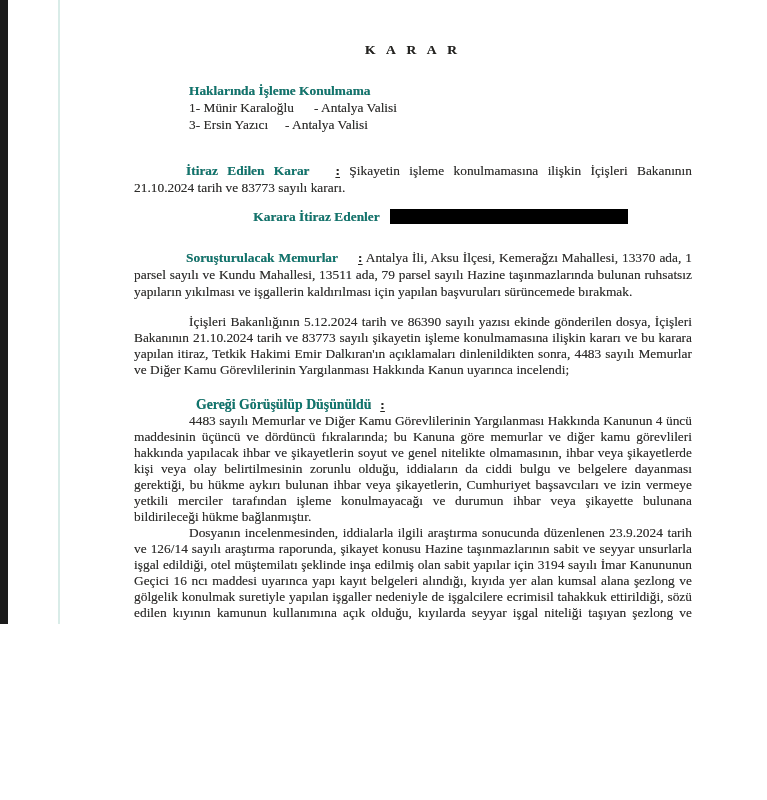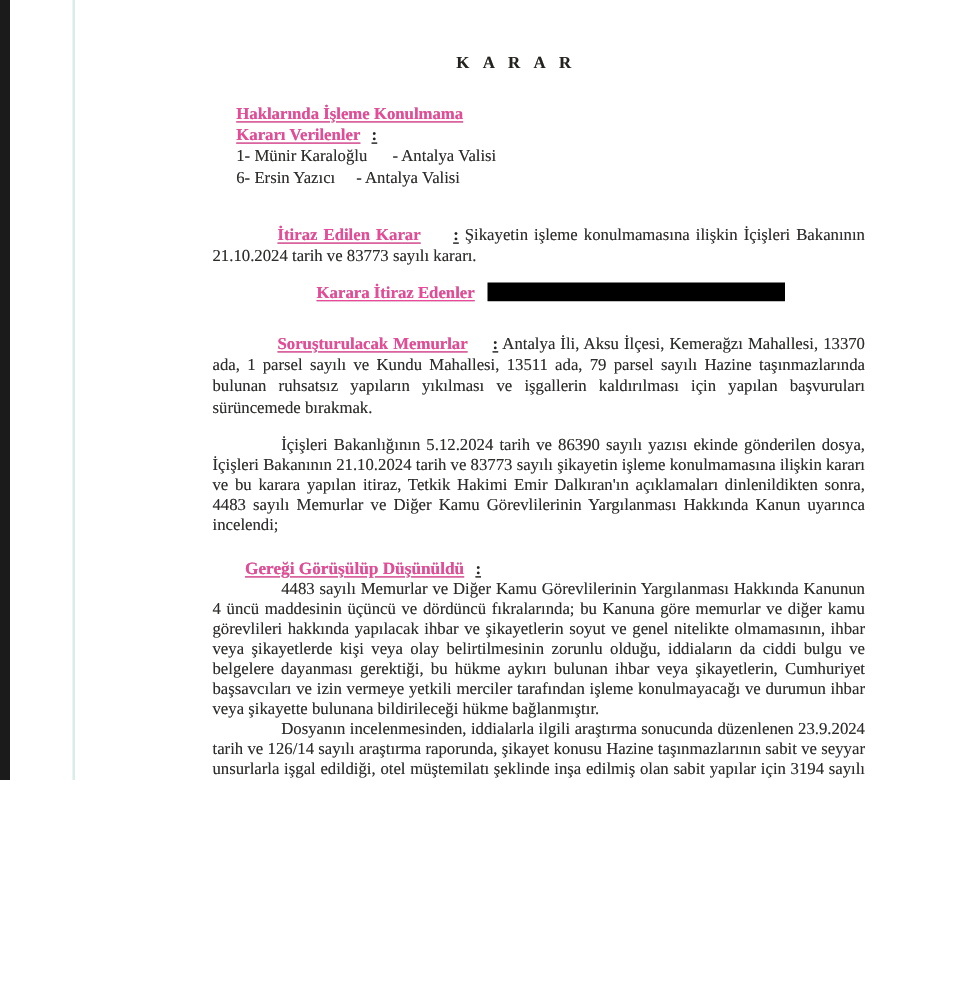--- a/index.html
+++ b/index.html
@@ -42,40 +42,38 @@
   .doc-title {
     margin-top: 42px;
     text-align: center;
     font-weight: bold;
     font-size: 13.5px;
     letter-spacing: 4px;
     color: #242320;
   }
   .label {
     font-weight: bold;
-    text-decoration: underline;
     text-underline-offset: 2px;
-    color: #ec4899;
+    color: #0f766e;
   }
   .label-colon {
     font-weight: bold;
     text-decoration: underline;
     text-underline-offset: 2px;
     color: #242320;
   }
   .holders {
     margin-top: 24px;
     padding-left: 55px;
     line-height: 17px;
   }
   .holders .person { white-space: pre; }
   .para {
     text-align: justify;
     line-height: 17px;
-    margin-left: 36px;
   }
   .indent { text-indent: 52px; }
   .contested { margin-top: 29px; }
   .objectors {
     margin-top: 12px;
     padding-left: 55px;
     line-height: 17px;
     text-align: center;
   }
   .redaction-bar {
@@ -130,25 +128,22 @@
   <div class="margin-line"></div>
 
   <div class="content">
 
     <div class="doc-title">K A R A R</div>
 
     <div class="holders">
       <div>
         <span class="label">Haklarında İşleme Konulmama</span>
       </div>
-      <div>
-        <span class="label">Kararı Verilenler</span><span class="label-colon gap-sm">:</span>
-      </div>
       <div class="person">1- Münir Karaloğlu      - Antalya Valisi</div>
-      <div class="person">6- Ersin Yazıcı     - Antalya Valisi</div>
+      <div class="person">3- Ersin Yazıcı     - Antalya Valisi</div>
     </div>
 
     <p class="para indent contested">
       <span class="label">İtiraz Edilen Karar</span><span class="label-colon gap-lg">:</span>
       <span>Şikayetin işleme konulmamasına ilişkin İçişleri Bakanının 21.10.2024 tarih ve 83773 sayılı kararı.</span>
     </p>
 
     <div class="objectors">
       <span class="label">Karara İtiraz Edenler</span><span class="redaction-bar"></span>
     </div>

